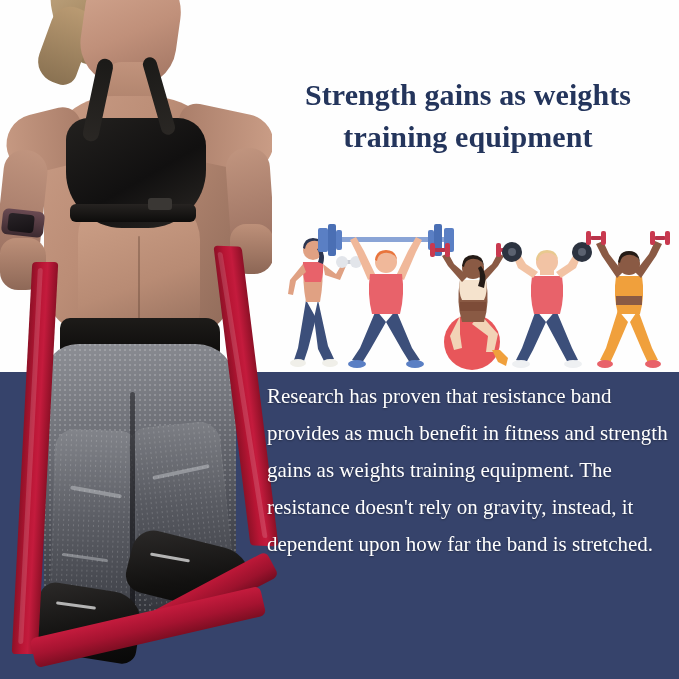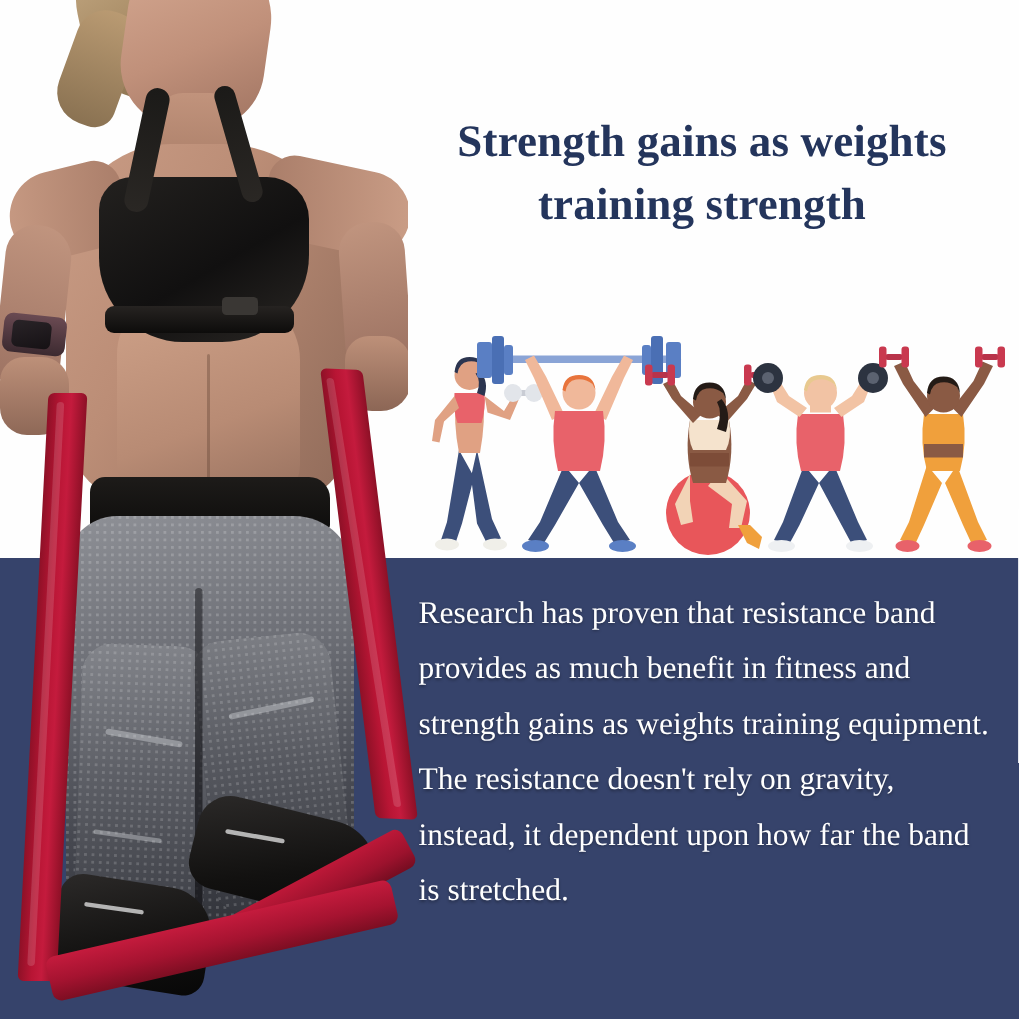--- a/index.html
+++ b/index.html
@@ -129,21 +129,21 @@
     text-align:center;letter-spacing:.1px;}
 
   
   .illu{position:absolute;left:284px;top:218px;width:395px;height:156px;}
   .illu svg{display:block;}
 
   
   .body-copy{position:absolute;left:267px;top:378px;width:406px;
     color:#ffffff;font-size:21px;line-height:37px;font-weight:normal;
     text-shadow:0 1px 2px rgba(0,0,0,.35);}
-  .body-copy p{margin:12px;}
+  .body-copy p{margin:0;}
 </style>
 </head>
 <body>
 
 <div id="stage">
 
   <div class="bg-white"></div>
   <div class="bg-navy"></div>
 
   <div class="photo">
@@ -192,21 +192,21 @@
 
   <div class="band band-right"></div>
   <div class="band band-left"></div>
   <div class="band band-bottom2"></div>
   <div class="band band-bottom"></div>
   <div class="band-shade" style="left:28px;top:268px;width:5px;height:376px;transform:skewX(-3deg);"></div>
   <div class="band-shade" style="left:240px;top:252px;width:5px;height:286px;transform:skewX(9deg);"></div>
 
   <div class="heading">
     <div>Strength gains as weights</div>
-    <div>training strength</div>
+    <div>training equipment</div>
   </div>
 
   <div class="illu">
     <svg width="395" height="156" viewBox="0 0 395 156" xmlns="http://www.w3.org/2000/svg">
 
       <g>
 
         <path d="M22 82 L14 130 L10 142 L20 143 L24 131 L32 100 Z" fill="#3c4f7a"></path>
         <path d="M34 82 L44 128 L50 141 L40 143 L34 131 L30 100 Z" fill="#3c4f7a"></path>
         <ellipse cx="14" cy="145" rx="8" ry="4" fill="#f0efe9"></ellipse>

